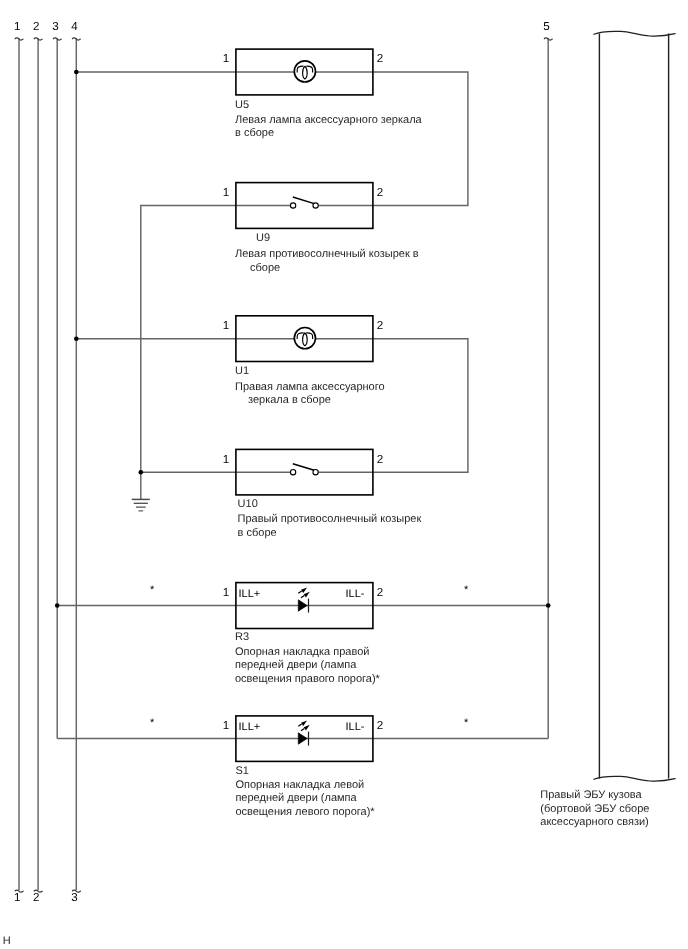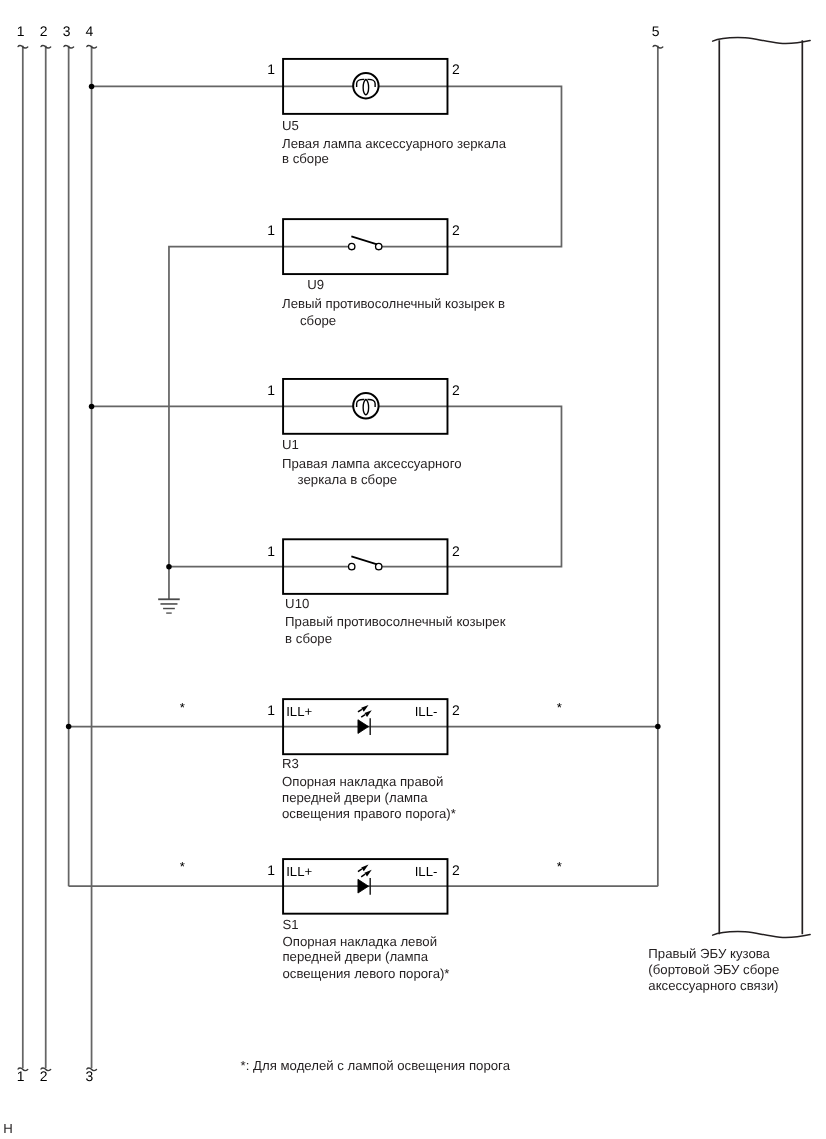--- a/index.html
+++ b/index.html
@@ -128,21 +128,21 @@
     <div class="wirenum" style="left: 71.3px; top: 892.2px;">3</div>
     <div class="wirenum" style="left: 543.2px; top: 21.2px;">5</div>
     <div class="pin" style="left: 222.7px; top: 53.4px;">1</div>
     <div class="pin" style="left: 376.7px; top: 53.4px;">2</div>
     <div class="lbl" style="left: 235px; top: 99.2px;">U5</div>
     <div class="desc" style="left: 235px; top: 114px;">Левая лампа аксессуарного зеркала</div>
     <div class="desc" style="left: 235px; top: 127.35px;">в сборе</div>
     <div class="pin" style="left: 222.7px; top: 186.9px;">1</div>
     <div class="pin" style="left: 376.7px; top: 186.9px;">2</div>
     <div class="lbl" style="left: 235px; top: 232px; margin-left: 21px;">U9</div>
-    <div class="desc" style="left: 235px; top: 248.2px;">Левый противосолнечный козырек в</div>
+    <div class="desc" style="left: 235px; top: 248.2px;">Левая противосолнечный козырек в</div>
     <div class="desc" style="left: 250px; top: 261.55px;">сборе</div>
     <div class="pin" style="left: 222.7px; top: 320.1px;">1</div>
     <div class="pin" style="left: 376.7px; top: 320.1px;">2</div>
     <div class="lbl" style="left: 235px; top: 364.9px;">U1</div>
     <div class="desc" style="left: 235px; top: 381.1px;">Правая лампа аксессуарного</div>
     <div class="desc" style="left: 235px; top: 394.45px; margin-left: 13px;">зеркала в сборе</div>
     <div class="pin" style="left: 222.7px; top: 453.6px;">1</div>
     <div class="pin" style="left: 376.7px; top: 453.6px;">2</div>
     <div class="lbl" style="left: 237.6px; top: 498.3px;">U10</div>
     <div class="desc" style="left: 237.6px; top: 513.4px;">Правый противосолнечный козырек</div>
@@ -163,15 +163,14 @@
     <div class="term" style="left: auto; top: 722.1px; right: 323.5px;">ILL-</div>
     <div class="star" style="left: 149.9px; top: 718.1px;">*</div>
     <div class="star" style="left: 463.9px; top: 718.1px;">*</div>
     <div class="lbl" style="left: 235.4px; top: 765px;">S1</div>
     <div class="desc" style="left: 235.4px; top: 779px;">Опорная накладка левой</div>
     <div class="desc" style="left: 235.4px; top: 792.35px;">передней двери (лампа</div>
     <div class="desc" style="left: 235.4px; top: 805.7px;">освещения левого порога)*</div>
     <div class="desc" style="left: 540.3px; top: 789.4px;">Правый ЭБУ кузова</div>
     <div class="desc" style="left: 540.3px; top: 802.8px;">(бортовой ЭБУ сборе</div>
     <div class="desc" style="left: 540.3px; top: 816.2px;">аксессуарного связи)</div>
-    <div class="desc" style="left: 200.5px; top: 883.1px;">*: Для моделей с лампой освещения порога</div>
     <div class="desc" style="left: 2.7px; top: 934.6px;">H</div>
   </div>
 
 </body></html>

